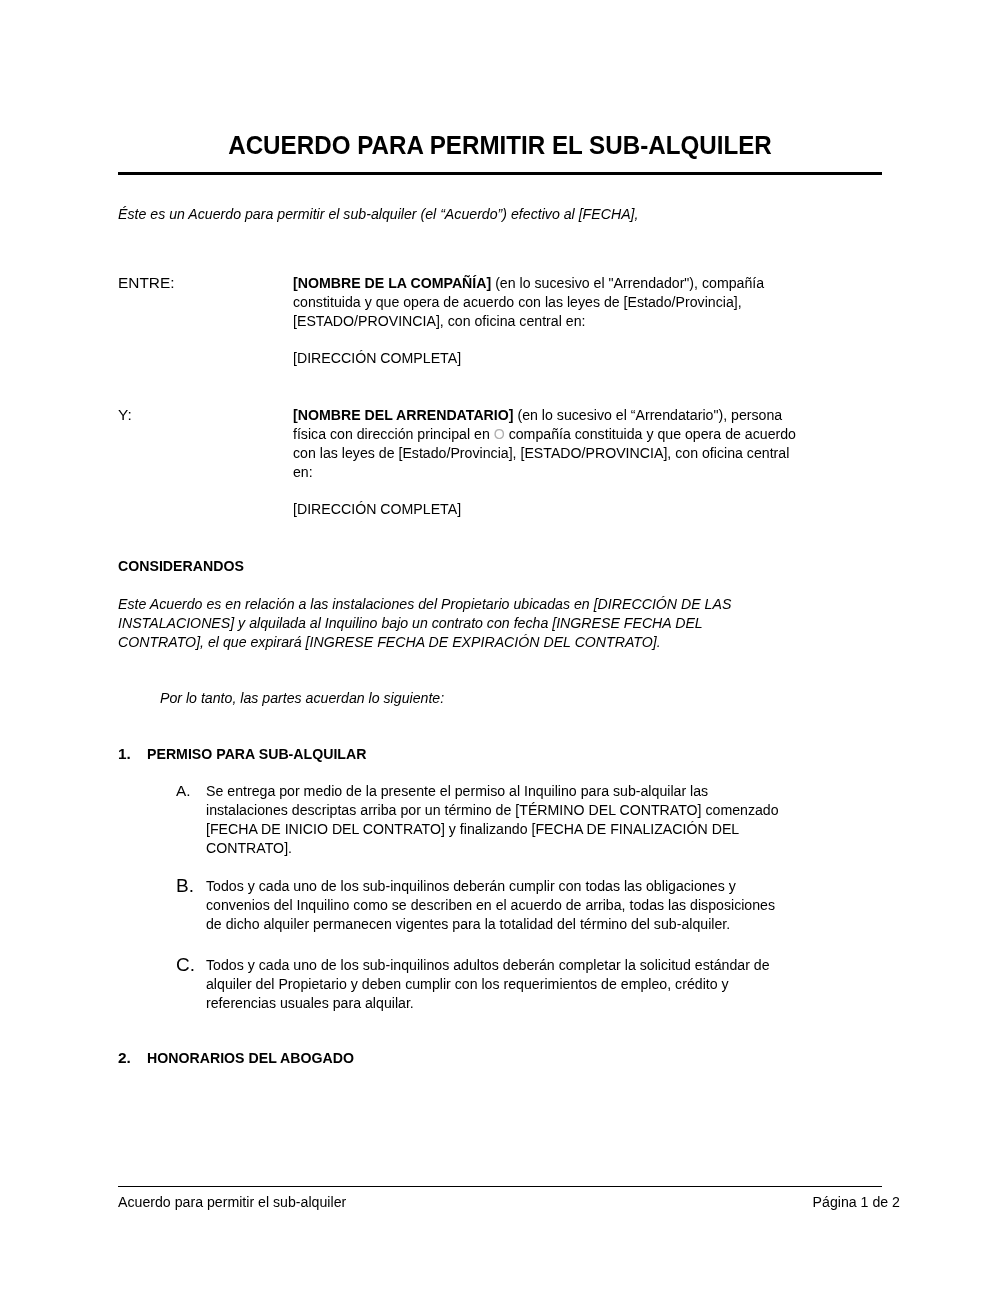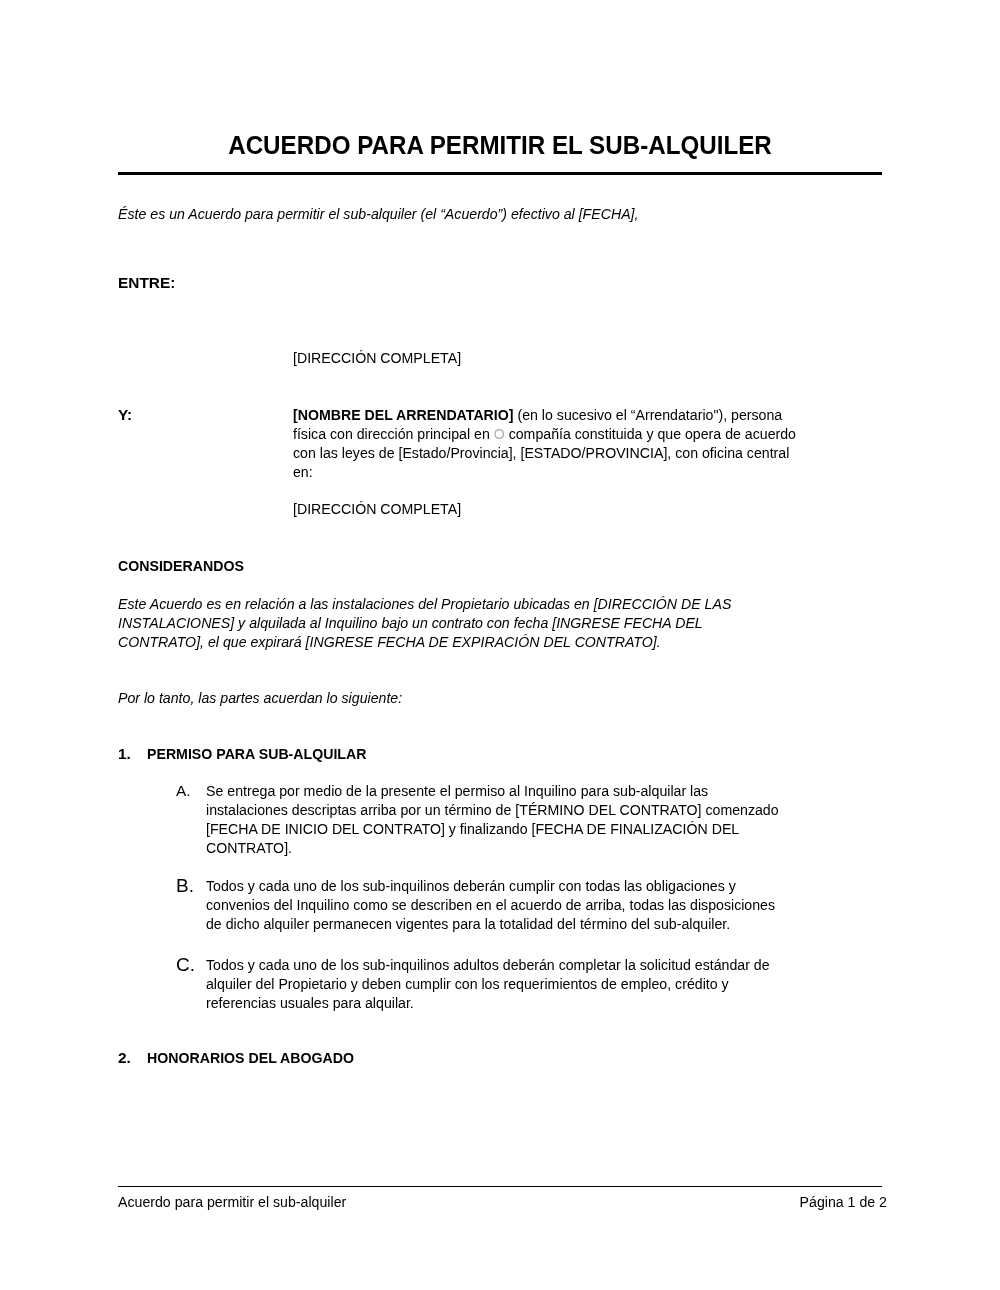--- a/index.html
+++ b/index.html
@@ -41,21 +41,21 @@
       position: absolute;
       left: 118px;
       width: 764px;
       top: 172px;
       height: 3px;
       background: #000;
     }
     .abs { position: absolute; }
     .narrow { display: inline-block; transform: scaleX(0.92); transform-origin: left; white-space: nowrap; }
     .intro { left: 118px; top: 204px; font-style: italic; }
-    .party-label { left: 118px; font-weight: bold; }
+    .party-label { left: 118px; font-weight: normal; }
     .party-body { left: 293px; width: 600px; }
     .party-body .line { display: block; white-space: nowrap; transform: scaleX(0.92); transform-origin: left; }
     .bold { font-weight: bold; }
     .circle-mark { color: #b0b0b0; }
     .section-heading { left: 118px; font-weight: bold; }
     .para { left: 118px; width: 780px; font-style: italic; }
     .para .line { display: block; white-space: nowrap; transform: scaleX(0.92); transform-origin: left; }
     .num-heading { left: 118px; font-weight: bold; display: flex; }
     .num-heading .num { width: 29px; }
     .list-item { left: 176px; width: 720px; display: flex; }
@@ -64,36 +64,41 @@
     .list-item .body .line { display: block; white-space: nowrap; transform: scaleX(0.92); transform-origin: left; }
     .footer-rule {
       position: absolute;
       left: 118px;
       width: 764px;
       top: 1186px;
       height: 1px;
       background: #000;
     }
     .footer-left { left: 118px; top: 1192px; }
-    .footer-right { right: 131px; top: 1192px; text-align: right; }
+    .footer-right { right: 118px; top: 1192px; text-align: right; }
     .footer-right .narrow { transform-origin: right; }
   </style>
 </head>
 <body>
 
 <div class="page">
 
   <div class="title">ACUERDO PARA PERMITIR EL SUB-ALQUILER</div>
   <div class="title-rule"></div>
 
   <div class="abs intro">
     <span class="narrow">Éste es un Acuerdo para permitir el sub-alquiler (el “Acuerdo”) efectivo al [FECHA],</span>
   </div>
 
   <div class="abs party-label" style="top:273px;">ENTRE:</div>
+  <div class="abs party-body" style="top:273px;">
+    <span class="line"><span class="bold">[NOMBRE DE LA COMPAÑÍA]</span><span> (en lo sucesivo el "Arrendador"), compañía</span></span>
+    <span class="line">constituida y que opera de acuerdo con las leyes de [Estado/Provincia],</span>
+    <span class="line">[ESTADO/PROVINCIA], con oficina central en:</span>
+  </div>
   <div class="abs party-body" style="top:348px;">
     <span class="line">[DIRECCIÓN COMPLETA]</span>
   </div>
 
   <div class="abs party-label" style="top:405px;">Y:</div>
   <div class="abs party-body" style="top:405px;">
     <span class="line"><span class="bold">[NOMBRE DEL ARRENDATARIO]</span><span> (en lo sucesivo el “Arrendatario"), persona</span></span>
     <span class="line"><span>física con dirección principal en </span><span class="circle-mark">O</span> <span>compañía constituida y que opera de acuerdo</span></span>
     <span class="line">con las leyes de [Estado/Provincia], [ESTADO/PROVINCIA], con oficina central</span>
     <span class="line">en:</span>
@@ -104,21 +109,21 @@
 
   <div class="abs section-heading" style="top:556px;">
     <span class="narrow">CONSIDERANDOS</span>
   </div>
   <div class="abs para" style="top:594px;">
     <span class="line">Este Acuerdo es en relación a las instalaciones del Propietario ubicadas en [DIRECCIÓN DE LAS</span>
     <span class="line">INSTALACIONES] y alquilada al Inquilino bajo un contrato con fecha [INGRESE FECHA DEL</span>
     <span class="line">CONTRATO], el que expirará [INGRESE FECHA DE EXPIRACIÓN DEL CONTRATO].</span>
   </div>
 
-  <div class="abs para" style="top:688px;">
+  <div class="abs para" style="top:688px;margin-left:42px;">
     <span class="line">Por lo tanto, las partes acuerdan lo siguiente:</span>
   </div>
 
   <div class="abs num-heading" style="top:744px;">
     <span class="num">1.</span>
     <span class="narrow">PERMISO PARA SUB-ALQUILAR</span>
   </div>
 
   <div class="abs list-item" style="top:781px;">
     <span class="marker">A.</span>

